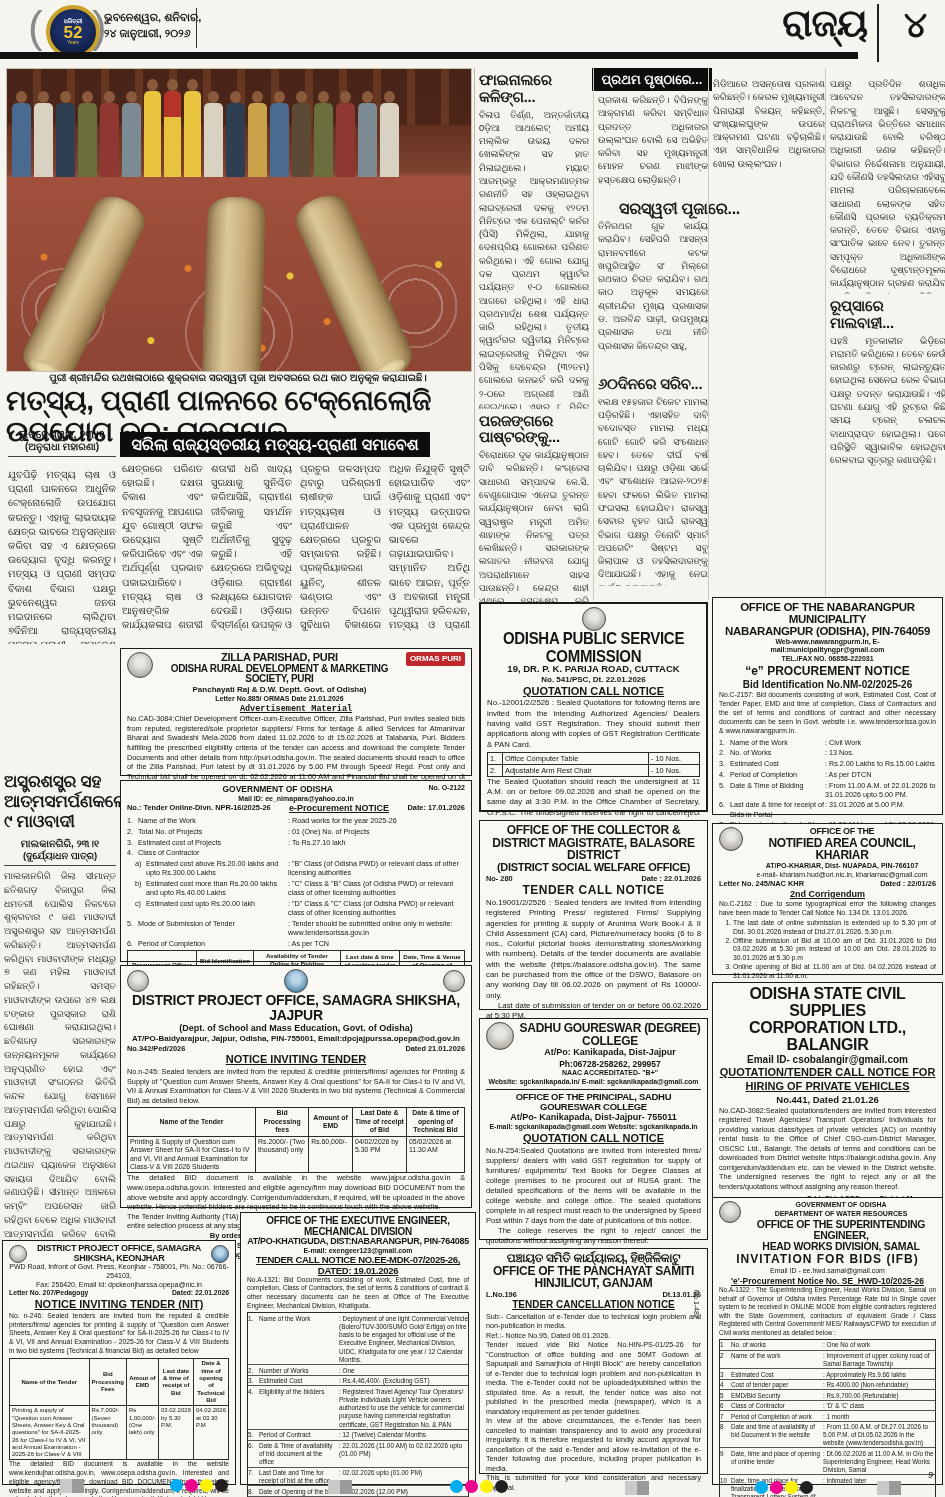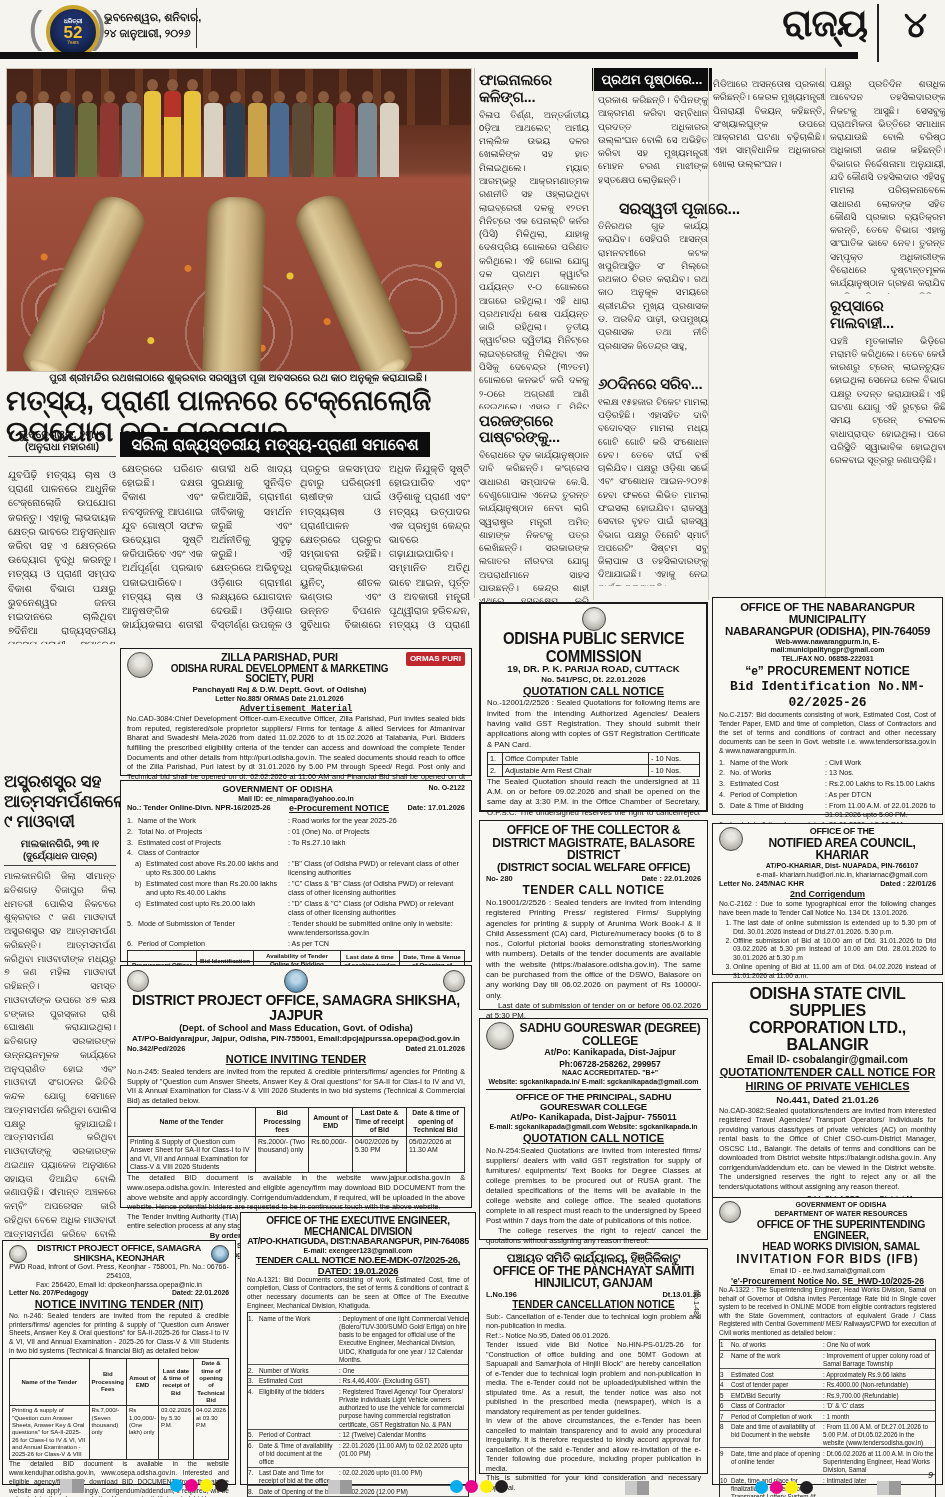--- a/index.html
+++ b/index.html
@@ -441,21 +441,21 @@
     </div>
   </div>
   <div class="abs" style="left:700px;top:1290px;font-size:7px;transform:rotate(90deg);transform-origin:left top;">No.1-487</div>
 
   <div class="box" style="left:712px;top:597px;width:231px;height:218px;">
     <div class="n-org" style="font-size:11.5px;">OFFICE OF THE NABARANGPUR MUNICIPALITY</div>
     <div class="n-org" style="font-size:11.5px;">NABARANGPUR (ODISHA), PIN-764059</div>
     <div class="n-sm b">Web-www.nawarangpurm.in, E-mail:municipalityngpr@gmail.com</div>
     <div class="n-sm b">TEL./FAX NO. 06858-222031</div>
     <div class="ctr b" style="font-size:12px;">“e” PROCUREMENT NOTICE</div>
-    <div class="ctr b" style="font-size:13px;font-family:Liberation Mono, monospace;">Bid Identification No.NM-02/2025-26</div>
+    <div class="ctr b" style="font-size:10px;">Bid Identification No.NM-02/2025-26</div>
     <div class="n-bd" style="font-size:6.8px;">No.C-2157: Bid documents consisting of work, Estimated Cost, Cost of Tender Paper, EMD and time of completion, Class of Contractors and the set of terms and conditions of contract and other necessary documents can be seen in Govt. website i.e. www.tendersorissa.gov.in &amp; www.nawarangpurm.in.</div>
     <div class="kv">
         <span class="n">1.</span>
         <span class="k" style="width:95px;">Name of the Work</span>
         <span class="v">Civil Work</span>
       </div>
     <div class="kv">
         <span class="n">2.</span>
         <span class="k" style="width:95px;">No. of Works</span>
         <span class="v">13 Nos.</span>

